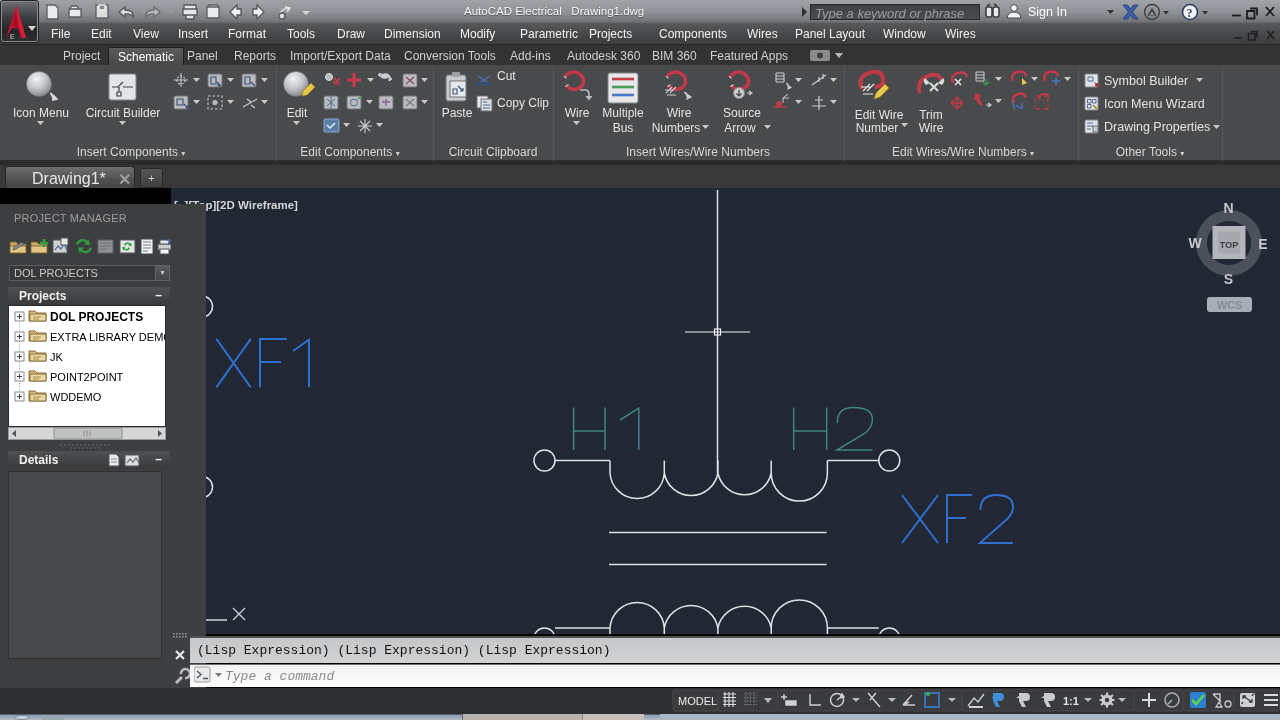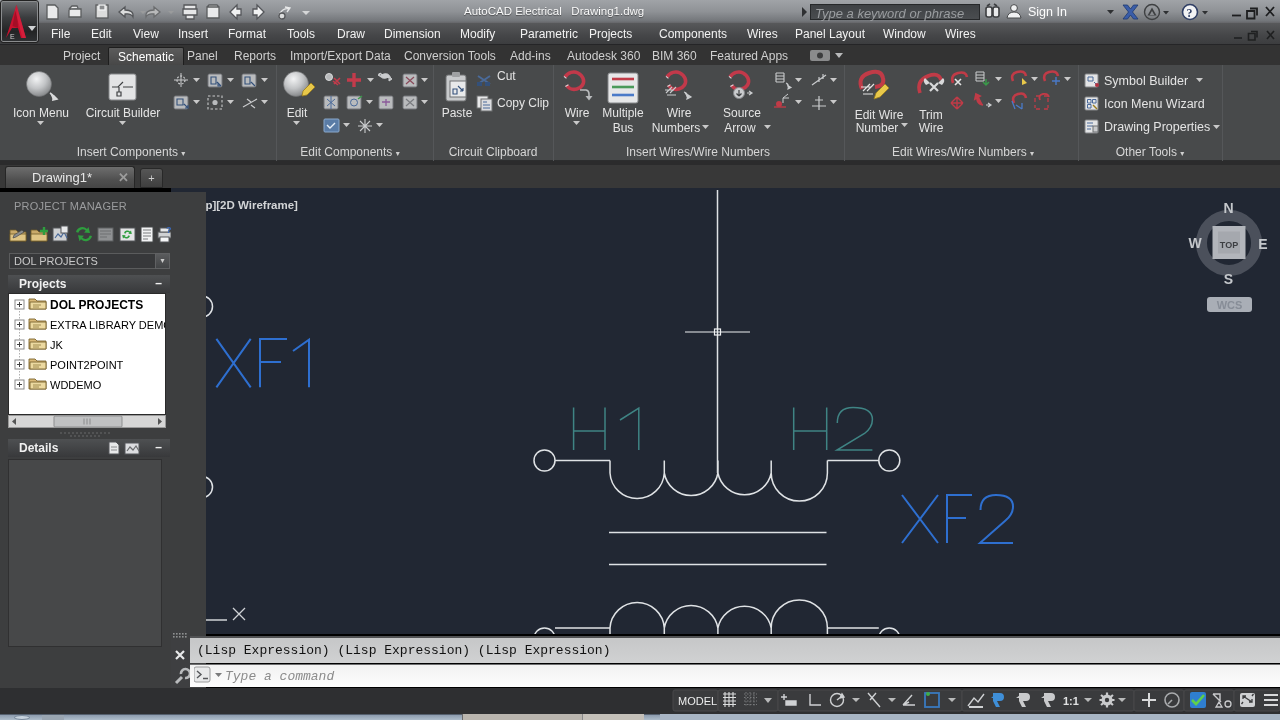--- a/index.html
+++ b/index.html
@@ -41,27 +41,27 @@
   .psep { position:absolute; top:65px; width:1px; height:96px; background:#37383a;
     border-right:1px solid #555759; }
   .dda { color:#cfcfcf; font-size:8px; }
 
   
   #ribedge { top:161px; left:0; width:1280px; height:4px; background:#2b2b2c; }
   #doctabs { top:165px; left:0; width:1280px; height:23px; background:#383838; }
   #dtab { top:166px; left:5px; width:130px; height:22px;
      background:linear-gradient(#6e6e6e,#505050 60%,#454545);
      border:1px solid #262626; border-bottom:none; border-radius:3px 3px 0 0;
-     color:#e8e8e8; font-size:13px; }
+     color:#e8e8e8; font-size:16px; }
   #ptab { top:168px; left:140px; width:23px; height:20px;
      background:linear-gradient(#565656,#3f3f3f); border:1px solid #282828;
      border-radius:3px 3px 0 0; color:#cfcfcf; text-align:center; }
 
   
-  #palette { top:192px; left:0; width:206px; height:500px; background:#3d3e3f;padding-left:47px; }
+  #palette { top:204px; left:0; width:206px; height:500px; background:#3d3e3f;padding-left:47px; }
   #pm-title { top:8px; left:14px; color:#9b9c9e; font-size:11px; letter-spacing:0.2px; }
   #combo { top:61px; left:9px; width:161px; height:16px; background:#37383a;
      border:1px solid #5b5c5d; color:#c9c9c9; font-size:11px; padding:0 4px; line-height:14px; }
   #proj-hdr { top:83px; left:8px; width:162px; height:18px;
      background:linear-gradient(#4e5052,#38393b); color:#f0f0f0;
      font-size:12px; font-weight:bold; padding:2px 0 0 11px; }
   #tree { top:101px; left:8px; width:158px; height:122px; background:#ffffff;
      border:1px solid #2a2a2a; }
   #hscroll { top:223px; left:8px; width:158px; height:13px; background:#d6d6d6;
      border:1px solid #9a9a9a; }

